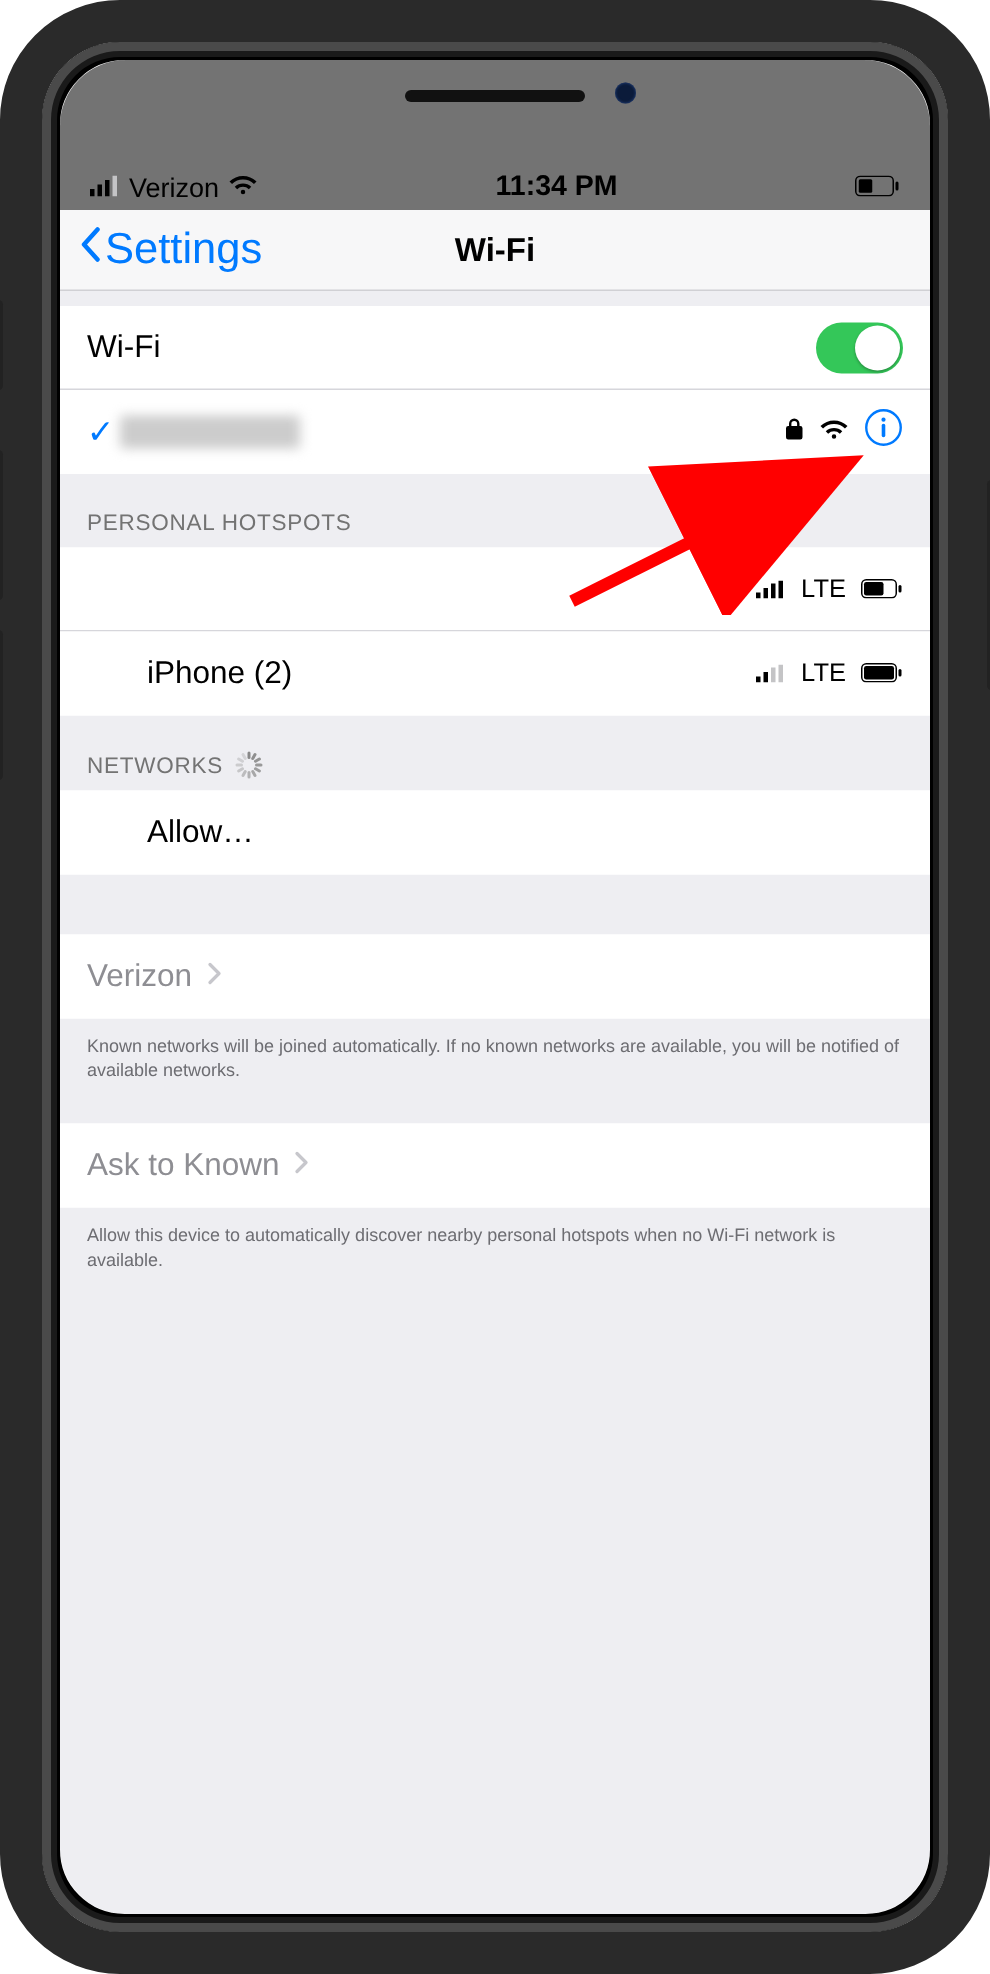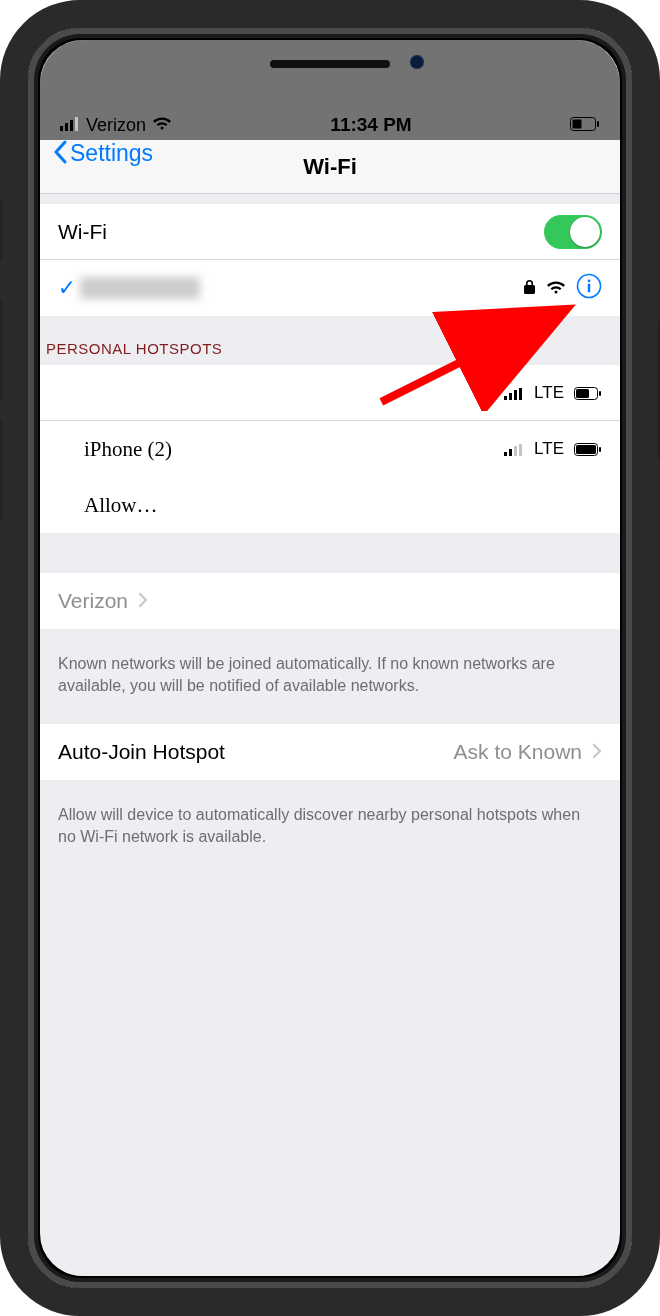--- a/index.html
+++ b/index.html
@@ -73,54 +73,54 @@
   
   .navbar {
     height: 54px;
     background:#f7f7f8;
     border-bottom:1px solid #d0d0d4;
     display:flex; align-items:center; justify-content:center;
     position:relative;
   }
   .navbar .back {
     position:absolute; left:12px; top:0; bottom:0;
-    display:flex; gap:2px;
-    color:#007aff; font-size:23px;
+    display:flex; align-items:center; gap:2px;
+    color:#007aff; font-size:29px;
     cursor:pointer;
   }
   .navbar .title { font-size:22px; font-weight:600; }
 
   
   .content { flex:1; background:#eeeef2; overflow:hidden; }
   .spacer10 { height:10px; }
   .group { background:#fff; }
   .row {
     min-height:56px;
     display:flex; align-items:center;
     padding:0 18px 0 18px;
     font-size:21px;
     border-bottom: 0.5px solid #d6d6db;
     background:#fff;
     position:relative;
   }
   .row:last-child { border-bottom:none; }
   .row .label { flex:1; }
-  .row .label.indent { margin-left: 26px; font-family: Liberation Serif, serif; }
+  .row .label.indent { margin-left: 40px; }
   .row .right { display:flex; align-items:center; gap:10px; color:#8e8e93; }
   .row .value { color:#8e8e93; font-size:21px; }
   .section-header {
-    padding: 24px 18px 8px 6px;
+    padding: 24px 18px 8px 18px;
     font-size:15px; letter-spacing:0.5px;
-    color:#7f1d1d;
+    color:#737373;
     text-transform:uppercase;
     display:flex; align-items:center; gap:8px;
   }
   .footer-note {
-    padding: 24px 18px 8px 18px;
-    font-size:16px; color:#6d6d72; line-height:1.35;
+    padding: 10px 18px 8px 18px;
+    font-size:12px; color:#6d6d72; line-height:1.35;
   }
 
   
   .toggle {
     width:58px; height:34px; border-radius:17px;
     background:#34c759; position:relative;
   }
   .toggle .knob {
     position:absolute; right:2px; top:2px;
     width:30px; height:30px; border-radius:50%;
@@ -314,20 +314,37 @@
             <svg width="28" height="13" viewBox="0 0 28 13">
               <rect x="0.5" y="0.5" width="23" height="12" rx="3" fill="none" stroke="#000" stroke-width="1"></rect>
               <rect x="2" y="2" width="20" height="9" rx="1.5" fill="#000"></rect>
               <rect x="25" y="4" width="2" height="5" rx="1" fill="#000"></rect>
             </svg>
           </span>
         </div>
       </div>
     </div>
 
+    <div class="section-header">
+      <span>Networks</span>
+      <span class="spinner">
+        <span></span>
+            <span></span>
+            <span></span>
+            <span></span>
+            <span></span>
+            <span></span>
+        <span></span>
+            <span></span>
+            <span></span>
+            <span></span>
+            <span></span>
+            <span></span>
+      </span>
+    </div>
     <div class="group">
       <div class="row">
         <span class="label indent">Allow…</span>
       </div>
     </div>
 
     <div style="height:40px;"></div>
 
     <div class="group">
       <div class="row">
@@ -340,31 +357,30 @@
           </span>
         </div>
       </div>
     </div>
     <div class="footer-note">Known networks will be joined automatically. If no known networks are available, you will be notified of available networks.</div>
 
     <div style="height:20px;"></div>
 
     <div class="group">
       <div class="row">
-        <span class="label">Auto-Join Hotspot</span>
         <div class="right">
           <span class="value">Ask to Known</span>
           <span class="chevron">
             <svg width="10" height="16" viewBox="0 0 10 16">
                   <path d="M2 2l6 6-6 6" stroke="#c7c7cc" stroke-width="2.2" fill="none" stroke-linecap="round" stroke-linejoin="round"></path>
                 </svg>
           </span>
         </div>
       </div>
     </div>
-    <div class="footer-note">Allow will device to automatically discover nearby personal hotspots when no Wi-Fi network is available.</div>
+    <div class="footer-note">Allow this device to automatically discover nearby personal hotspots when no Wi-Fi network is available.</div>
 
   </div>
 </div>
 </div>
 
 <div class="frame-inner"></div>
 <div class="frame"></div>
 
 </body></html>

